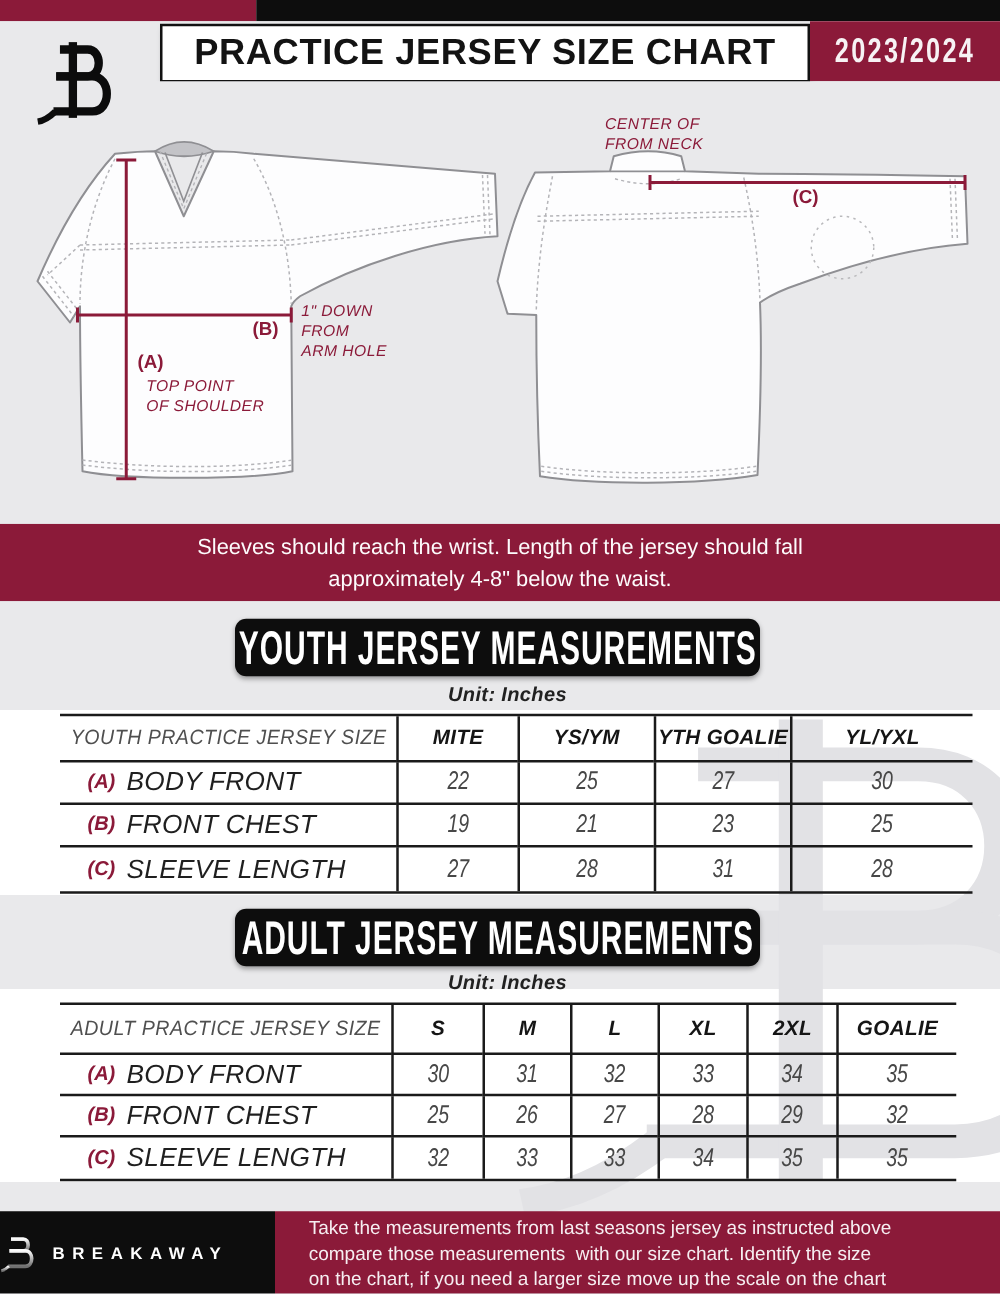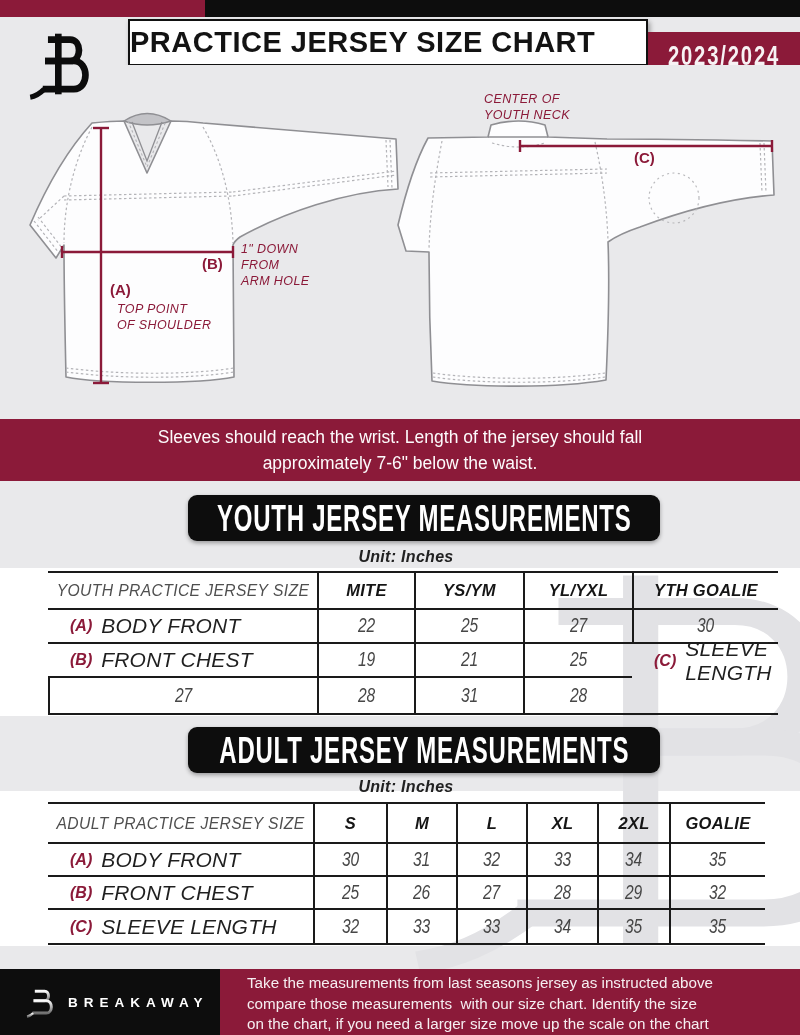--- a/index.html
+++ b/index.html
@@ -9,23 +9,23 @@
 
   
   .top-strip { display:flex; height:17px; }
   .strip-maroon { width:205px; background:#8b1a39; }
   .strip-black { flex:1; background:#0d0d0d; }
 
   
   .masthead { position:relative; height:48px; background:#e9e9eb; }
   .title-box { position:absolute; left:128px; top:2px; width:520px; height:47px;
     background:#ffffff; border:2px solid #111; box-shadow:2px 3px 5px rgba(0,0,0,.35);
-    display:flex; align-items:center; }
+    display:flex; align-items:center; justify-content:center; }
   .title-box h1 { font-size:29px; font-weight:700; color:#131313; letter-spacing:.5px; white-space:nowrap; }
-  .year-box { position:absolute; left:648px; top:15px; width:152px; height:48px; background:#8b1a39;
+  .year-box { position:absolute; left:648px; top:0; width:152px; height:48px; background:#8b1a39;
     display:flex; align-items:center; justify-content:center; }
   .year-box span { display:block; color:#f7f2f4; font-weight:700; font-size:22px; letter-spacing:2px;
     transform:scale(.92,1.25); white-space:nowrap; }
 
   
   .logo-top { position:absolute; left:28px; top:24px; width:68px; height:80px; z-index:5; color:#0c0c0c; }
 
   
   .diagram { position:relative; height:354px; background:#e9e9eb; }
   .diagram svg.art { position:absolute; inset:0; }
@@ -34,21 +34,21 @@
     white-space:pre-line; letter-spacing:.4px; }
 
   
   .note-banner { height:62px; background:#8b1a39; display:flex; align-items:center; justify-content:center; }
   .note-banner p { color:#fdfbfc; font-size:17.5px; line-height:26px; text-align:center; white-space:pre-line; }
 
   
   .measure-section { position:relative; }
   .sec-youth { height:235px; background:linear-gradient(to bottom,#e9e9eb 0,#e9e9eb 87px,#ffffff 87px,#ffffff 100%); }
   .sec-adult { height:253px; background:linear-gradient(to bottom,#e9e9eb 0,#e9e9eb 75px,#ffffff 75px,#ffffff 230px,#e9e9eb 230px,#e9e9eb 100%); }
-  .pill { position:absolute; left:188px; width:472px; height:46px; background:#0d0d0d; border-radius:9px;
+  .pill { position:absolute; left:188px; width:420px; height:46px; background:#0d0d0d; border-radius:9px;
     box-shadow:0 2px 4px rgba(0,0,0,.35); display:flex; align-items:center; justify-content:center; z-index:2; }
   .pill span { display:block; color:#fff; font-weight:700; font-size:32px; letter-spacing:1px;
     transform:scale(.75,1.18); white-space:nowrap; }
   .unit-line { position:absolute; left:0; width:100%; text-align:center; font-style:italic; font-weight:700;
     font-size:16px; color:#212121; z-index:2; letter-spacing:.3px;padding-left:12px; }
 
   .size-table { position:absolute; display:grid; z-index:2;
     border-top:2px solid #1a1a1a; border-bottom:2px solid #1a1a1a;font-style:italic; }
   .t-youth { left:48px; top:90px; grid-template-columns:269px 97px 109px 109px 146px; grid-template-rows:37px 34px 34px 35px; }
   .t-adult { left:48px; top:86px; grid-template-columns:265px 73px 70px 70px 71px 72px 96px; grid-template-rows:40px 33px 33px 33px; }
@@ -61,21 +61,21 @@
   .cell.rowlab { justify-content:flex-start; padding-left:22px; }
   .rk { color:#8b1a39; font-weight:700; font-size:16px; margin-right:9px; }
   .rl { color:#1f1f1f; font-size:21px; letter-spacing:.2px; }
   .num { display:block; font-size:19px; color:#474747; transform:scale(.82,1.08); }
 
   
   .watermark { position:absolute; left:400px; top:535px; width:540px; height:450px; z-index:1; color:#e2e2e5; }
 
   
   .page-footer { position:relative; display:flex; height:66px; z-index:2; }
-  .footer-left { width:220px; background:#0d0d0d; display:flex; align-items:center; padding-left:26px; }
+  .footer-left { width:220px; background:#0d0d0d; display:flex; align-items:center; }
   .footer-left svg { width:30px; height:36px; margin-right:12px; flex:none; }
   .brand-word { color:#ffffff; font-weight:700; font-size:13.5px; letter-spacing:6px; white-space:nowrap; }
   .footer-right { flex:1; background:#8b1a39; padding:4px 8px 0 27px; }
   .footer-right p { color:#f6eef1; font-size:15.2px; line-height:20.5px; white-space:pre-wrap; }
 </style>
 </head>
 <body>
 
 <div class="page">
 
@@ -163,41 +163,41 @@
     </svg>
     <div class="m-label" style="left:110px; top:216px;">(A)</div>
     <div class="m-caption" style="left:117px; top:236px;">TOP POINT
 OF SHOULDER</div>
     <div class="m-label" style="left:202px; top:190px;">(B)</div>
     <div class="m-caption" style="left:241px; top:176px;">1" DOWN
 FROM
 ARM HOLE</div>
     <div class="m-label" style="left:634px; top:84px;">(C)</div>
     <div class="m-caption" style="left:484px; top:26px;">CENTER OF
-YOUTH NECK</div>
+FROM NECK</div>
   </div>
 
   <div class="note-banner">
     <p>Sleeves should reach the wrist. Length of the jersey should fall
-approximately 7-6" below the waist.</p>
+approximately 4-8" below the waist.</p>
   </div>
 
   <div class="measure-section sec-youth">
     <div class="pill" style="top:14px;">
       <span>YOUTH JERSEY MEASUREMENTS</span>
     </div>
     <div class="unit-line" style="top:67px;">Unit: Inches</div>
     <div class="size-table t-youth">
       <div class="cell head-label">
           <span>YOUTH PRACTICE JERSEY SIZE</span>
         </div>
       <div class="cell head-col vline">MITE</div>
       <div class="cell head-col vline">YS/YM</div>
+      <div class="cell head-col vline">YTH GOALIE</div>
       <div class="cell head-col vline">YL/YXL</div>
-      <div class="cell head-col vline">YTH GOALIE</div>
 
       <div class="cell rowlab">
         <span class="rk">(A)</span>
           <span class="rl">BODY FRONT</span>
         </div>
       <div class="cell vline">
           <span class="num">22</span>
         </div>
       <div class="cell vline">
           <span class="num">25</span>
@@ -211,20 +211,23 @@
 
       <div class="cell rowlab">
         <span class="rk">(B)</span>
           <span class="rl">FRONT CHEST</span>
         </div>
       <div class="cell vline">
           <span class="num">19</span>
         </div>
       <div class="cell vline">
           <span class="num">21</span>
+        </div>
+      <div class="cell vline">
+          <span class="num">23</span>
         </div>
       <div class="cell vline">
           <span class="num">25</span>
         </div>
 
       <div class="cell rowlab lastrow">
         <span class="rk">(C)</span>
           <span class="rl">SLEEVE LENGTH</span>
         </div>
       <div class="cell vline lastrow">

